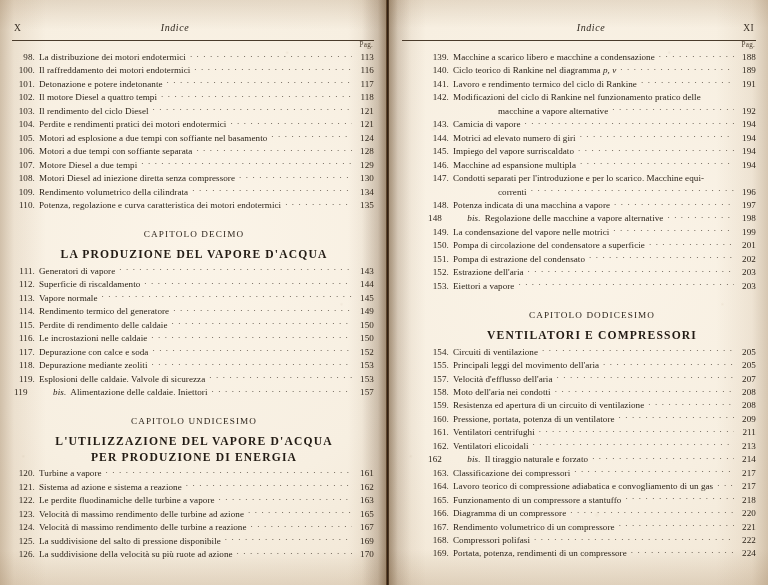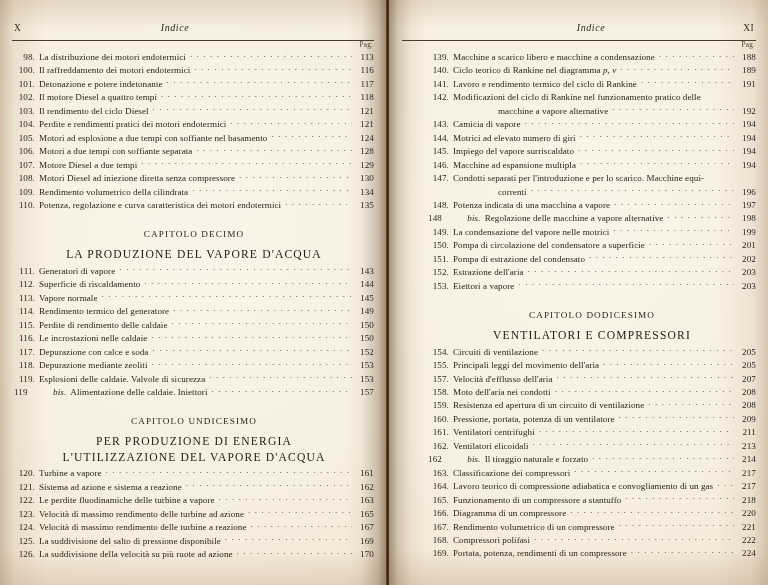--- a/index.html
+++ b/index.html
@@ -192,21 +192,21 @@
   .page.left  .chap { margin-right: -38px; }
   .page.right .chap { margin-right: -2px; }
 
   .chap .kicker {
     font-size: 9.2px;
     letter-spacing: 1.1px;
     color: #2f271e;
     margin-bottom: 8px;
   }
   .chap .name {
-    font-weight: normal;
+    font-weight: bold;
     font-size: 11.6px;
     letter-spacing: 1.15px;
     color: #221b14;
     line-height: 15.5px;
   }
   .chap + .entries { margin-top: 2px; }
 </style>
 </head>
 <body>
 
@@ -358,22 +358,22 @@
             </div>
             <div class="entry">
               <span class="num">119<i class="bis"> bis.</i></span>
               <span class="txt">Alimentazione delle caldaie. Iniettori</span>
               <span class="leader"></span>
               <span class="pg">157</span>
             </div>
           </div>
           <div class="chap">
             <div class="kicker">CAPITOLO UNDICESIMO</div>
+            <div class="name">L'UTILIZZAZIONE DEL VAPORE D'ACQUA</div>
             <div class="name">PER PRODUZIONE DI ENERGIA</div>
-            <div class="name">L'UTILIZZAZIONE DEL VAPORE D'ACQUA</div>
           </div>
           <div class="entries">
             <div class="entry">
               <span class="num">120.</span>
               <span class="txt">Turbine a vapore</span>
               <span class="leader"></span>
               <span class="pg">161</span>
             </div>
             <div class="entry">
               <span class="num">121.</span>

